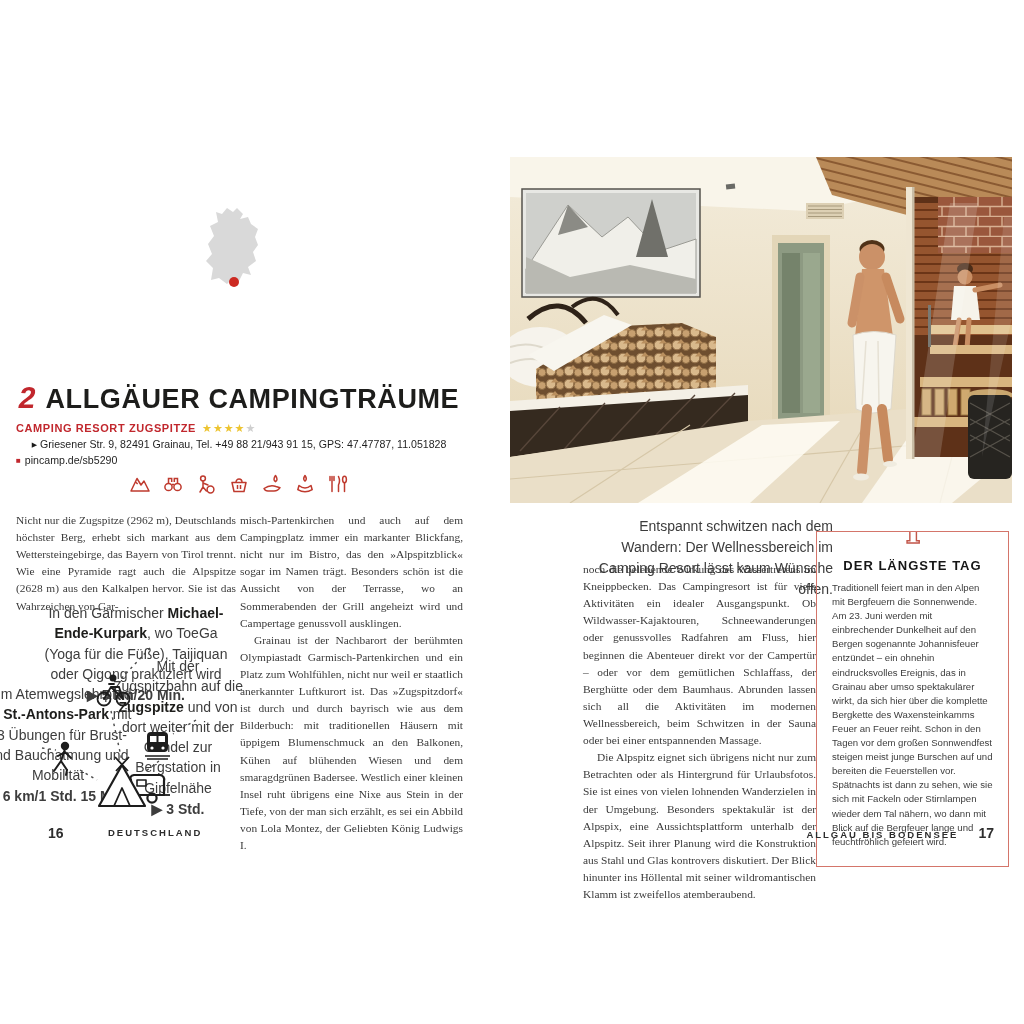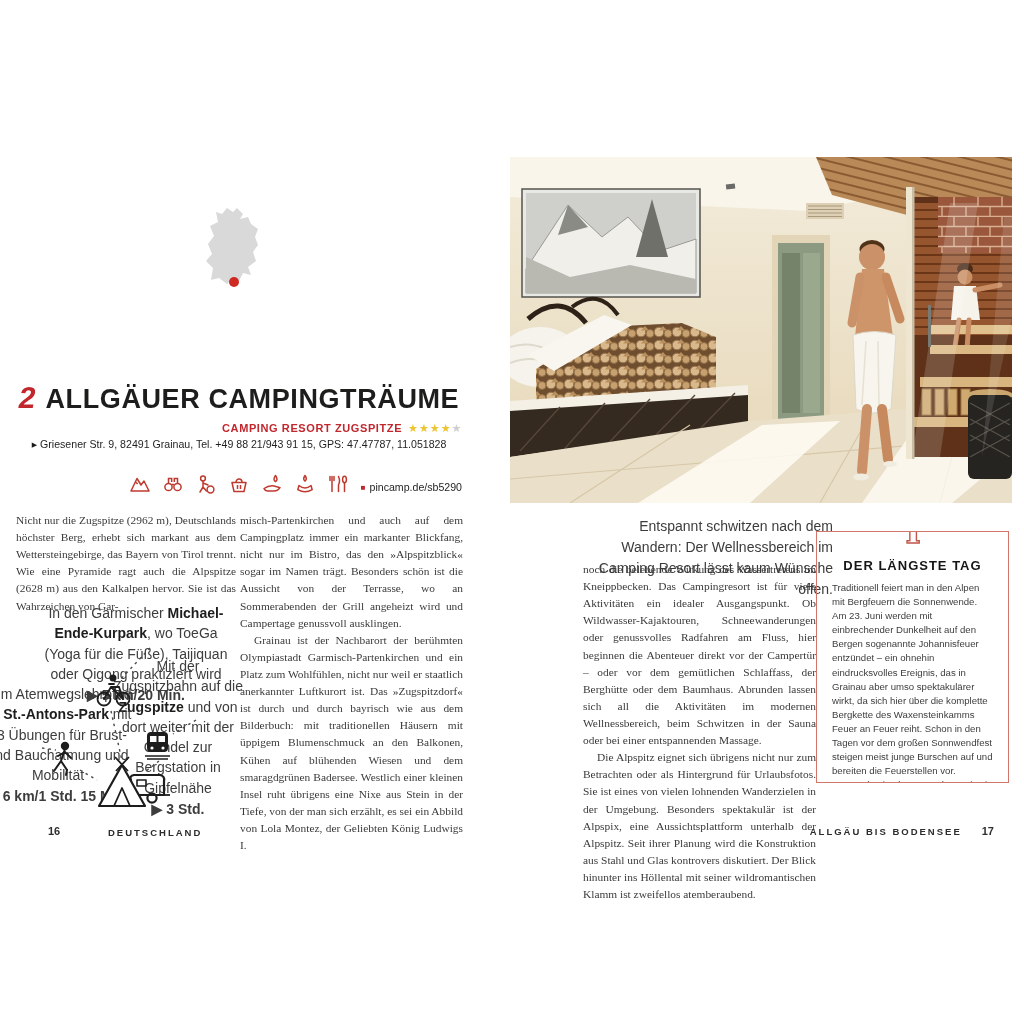--- a/index.html
+++ b/index.html
@@ -3,49 +3,49 @@
 <meta charset="utf-8">
 <style>
   html,body{margin:0;padding:0;background:#ffffff;}
   #page{position:relative;width:1024px;height:1024px;background:#ffffff;overflow:hidden;
         font-family:"Liberation Sans",sans-serif;color:#2e2e2e;}
   .abs{position:absolute;}
   
   .title-row{left:16px;top:381px;width:446px;display:flex;justify-content:center;align-items:baseline;gap:10px;}
   .title-num{font-size:30px;font-weight:900;color:#c1272d;transform:skewX(-10deg);}
   .title-text{font-size:27px;font-weight:900;color:#1d1d1b;letter-spacing:.6px;text-align:right;}
-  .resort-row{left:16px;top:422px;width:446px;text-align:right;font-size:11px;font-weight:800;color:#c1272d;letter-spacing:.6px;}
+  .resort-row{left:16px;top:422px;width:446px;text-align:left;font-size:11px;font-weight:800;color:#c1272d;letter-spacing:.6px;}
   .stars-on{color:#edc431;font-size:11px;letter-spacing:1px;margin-left:6px;font-weight:400;}
   .stars-off{color:#cfcfcf;font-size:11px;font-weight:400;}
   .addr-row{left:16px;top:438px;width:446px;text-align:center;font-size:10.6px;color:#1f1f1f;}
-  .web-row{left:16px;top:454px;width:446px;text-align:right;font-size:10.6px;color:#1f1f1f;margin-top:27px;}
+  .web-row{left:16px;top:454px;width:446px;text-align:left;font-size:10.6px;color:#1f1f1f;}
   .tri{font-size:7px;vertical-align:1px;color:#1a1a1a;margin-right:3px;}
   .sq{color:#c1272d;font-size:8px;vertical-align:1px;margin-right:4px;}
   .amenity-row{left:16px;top:472px;width:446px;display:flex;justify-content:center;gap:9px;}
   .amenity-row svg{display:block;}
   
   .serif{font-family:"Liberation Serif",serif;font-size:11.4px;line-height:1.5;color:#3a3a3a;
          text-align:justify;hyphens:auto;}
   .serif p{margin:0;}
   .serif p.ind{text-indent:14px;}
   .col1{left:16px;top:512px;width:220px;}
   .col2{left:240px;top:512px;width:223px;}
   .artcol{left:583px;top:561px;width:233px;}
   
   .note{font-size:14px;line-height:1.45;color:#3d3d3d;text-align:center;}
   .note b{color:#1d1d1b;}
   .note .dist{display:block;margin-top:1px;font-weight:700;}
   
   .footer{font-size:9.5px;font-weight:700;letter-spacing:2px;color:#2c2c2c;}
-  .pageno{font-size:11px;font-weight:700;letter-spacing:0;}
+  .pageno{font-size:14px;font-weight:700;letter-spacing:0;}
   
   .photo{left:510px;top:157px;width:502px;height:346px;overflow:hidden;background:#e9dcc2;}
   .caption{left:583px;top:516px;width:250px;font-size:14px;line-height:1.5;color:#3c3c3c;text-align:right;}
   
-  .infobox{left:816px;top:531px;width:193px;height:252px;border:1.5px solid #d4756a;box-sizing:border-box;
+  .infobox{left:816px;top:531px;width:193px;height:336px;border:1.5px solid #d4756a;box-sizing:border-box;
            padding:24px 15px 0 15px;overflow:hidden;}
   .infobox-icon{position:absolute;top:-22px;left:50%;transform:translateX(-50%);background:#ffffff;padding:0 10px;}
   .infobox-title{text-align:center;font-size:13px;font-weight:800;letter-spacing:1px;color:#161616;margin:2px 0 8px 0;}
   .infobox-body{font-size:9.6px;line-height:1.47;color:#3d3d3d;}
 </style>
 </head>
 <body>
 
 <div id="page">
 

